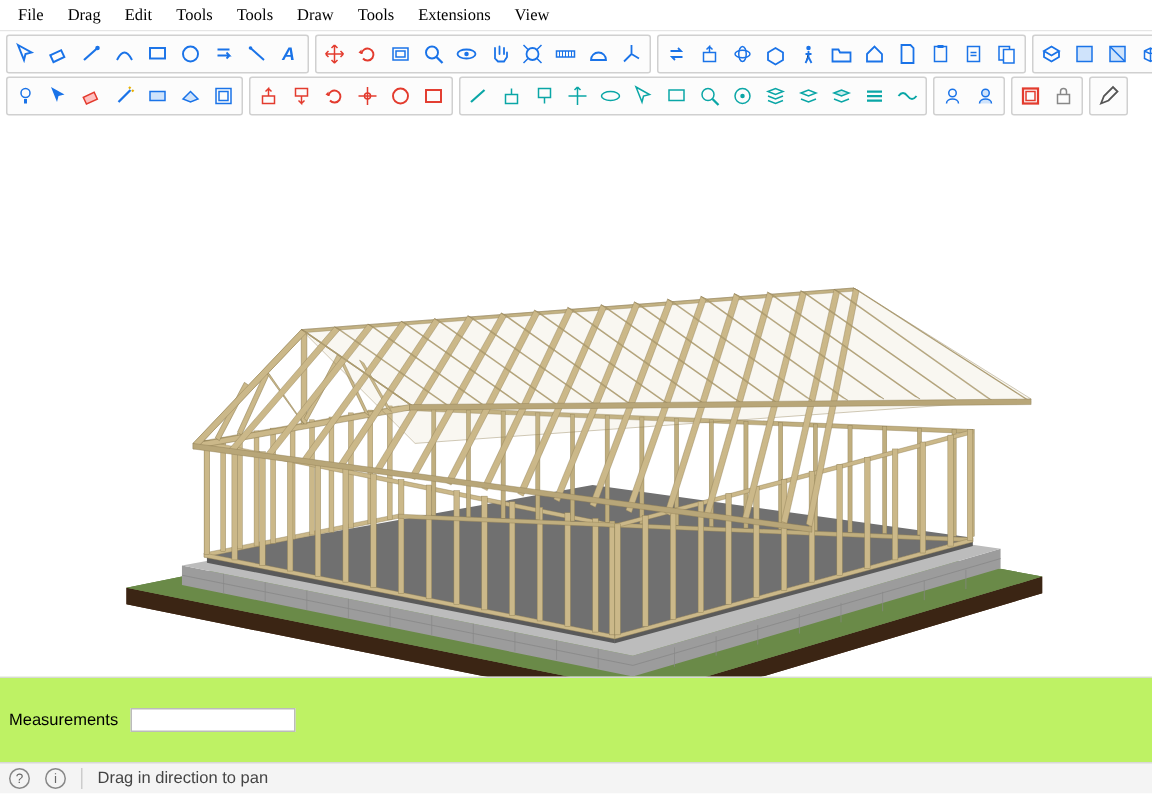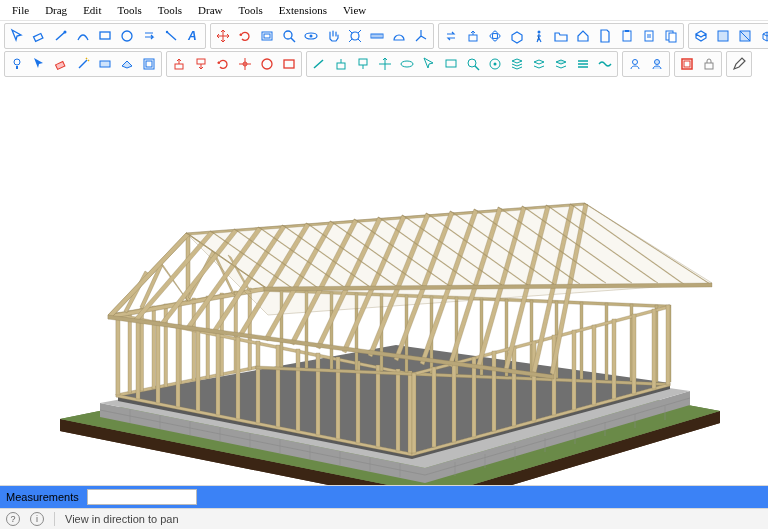--- a/index.html
+++ b/index.html
@@ -10,21 +10,21 @@
   
   .toolbars { background: #fff; padding: 2px 4px 4px 4px; display: flex; flex-direction: column; gap: 2px; }
   .tool-row { display: flex; align-items: center; gap: 1px; flex-wrap: nowrap; }
   .tool-group { display: flex; align-items: center; border: 1px solid #d0d0d0; border-radius: 2px; padding: 1px; margin-right: 3px; background: #fcfcfc; }
   .tool { width: 22px; height: 22px; display: flex; align-items: center; justify-content: center; cursor: pointer; border-radius: 2px; }
   .tool svg { width: 16px; height: 16px; display: block; }
   
   .viewport { flex: 1; position: relative; background: #fff; overflow: hidden; }
   .viewport svg { width: 100%; height: 100%; display: block; }
   
-  .measure-bar { display: flex; align-items: center; gap: 8px; padding: 3px 6px; border-top: 1px solid #d8d8d8; background: #3b82f6; font-size: 11px; }
+  .measure-bar { display: flex; align-items: center; gap: 8px; padding: 20px 6px; border-top: 1px solid #d8d8d8; background: #bef264; font-size: 11px; }
   .measure-input { width: 110px; height: 16px; border: 1px solid #bbb; background: #fff; padding: 0 3px; font-size: 11px; }
   .status-bar { display: flex; align-items: center; gap: 10px; padding: 3px 6px; border-top: 1px solid #d8d8d8; background: #f4f4f4; font-size: 11px; color: #444; }
   .status-icon { width: 14px; height: 14px; border: 1px solid #888; border-radius: 50%; display: flex; align-items: center; justify-content: center; font-size: 9px; color: #666; cursor: pointer; }
   .sep-v { width: 1px; height: 14px; background: #ccc; }
 </style>
 </head>
 <body>
 
 <div class="menubar">
   <span>File</span>
@@ -638,14 +638,14 @@
 
 <div class="measure-bar">
   <span>Measurements</span>
   <input class="measure-input" value="" style="">
 </div>
 
 <div class="status-bar">
   <div class="status-icon">?</div>
   <div class="status-icon">i</div>
   <div class="sep-v"></div>
-  <span>View in direction to pan</span>
+  <span>Drag in direction to pan</span>
 </div>
 
 </body></html>

